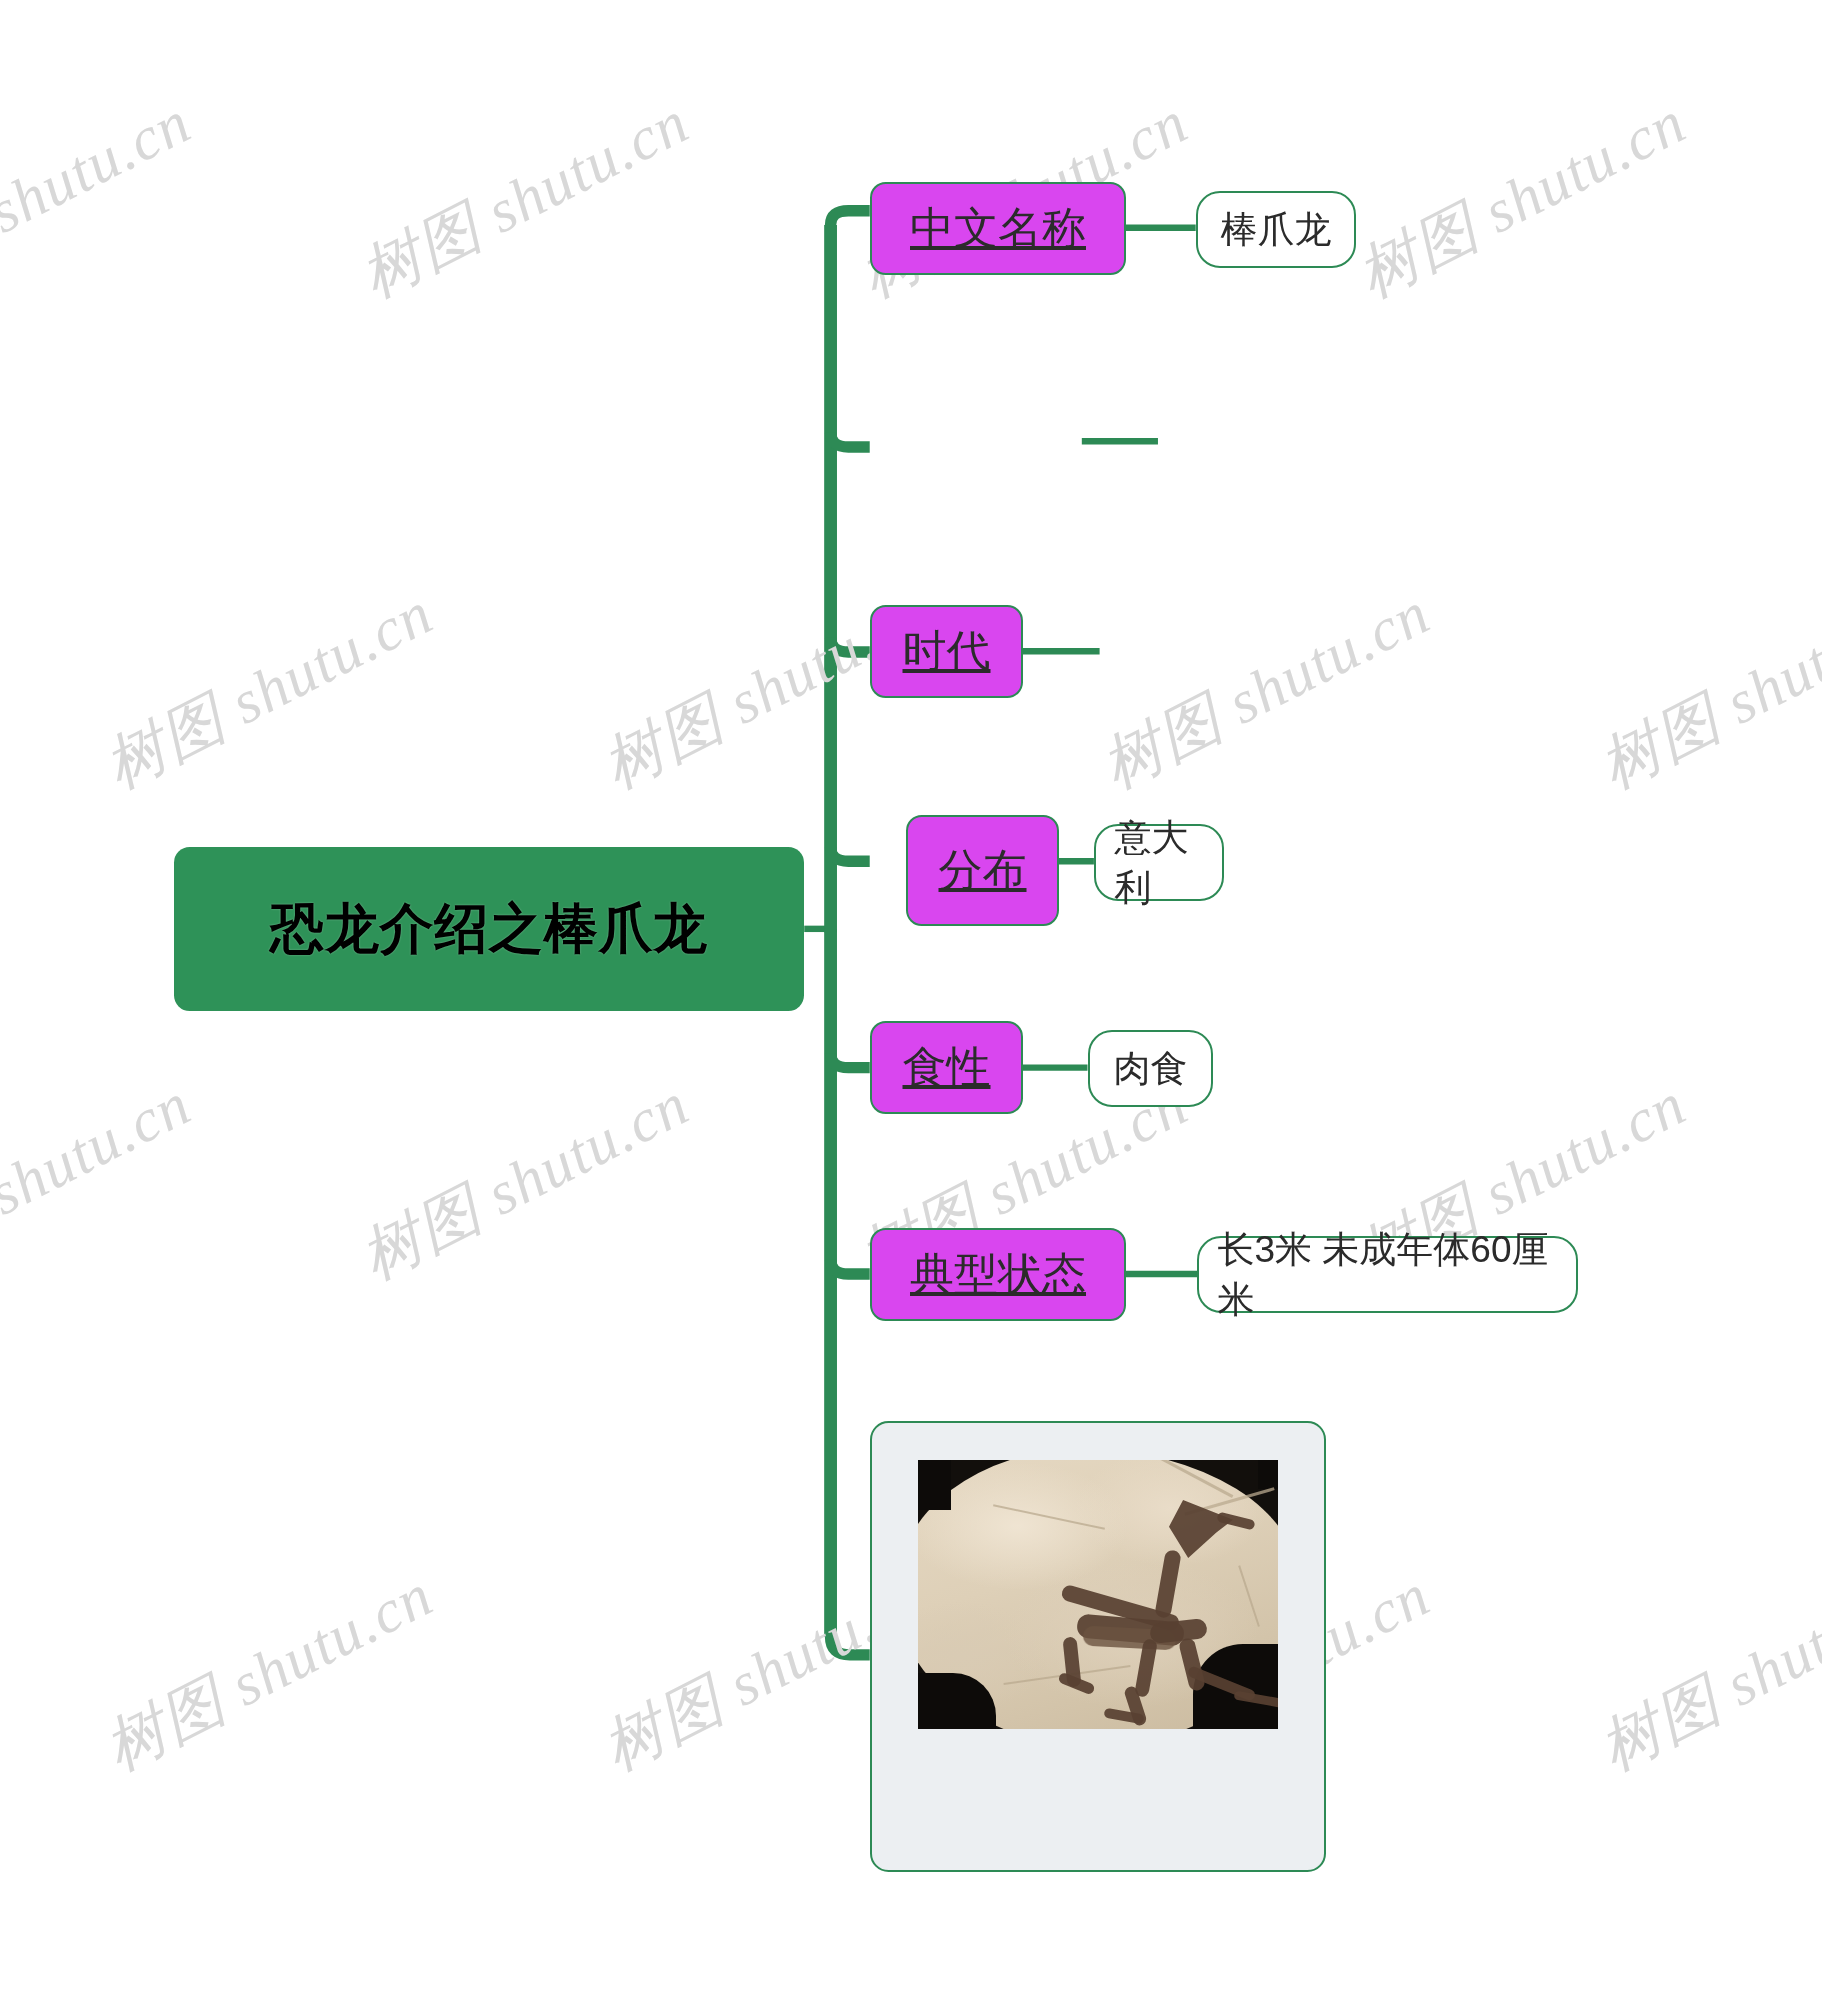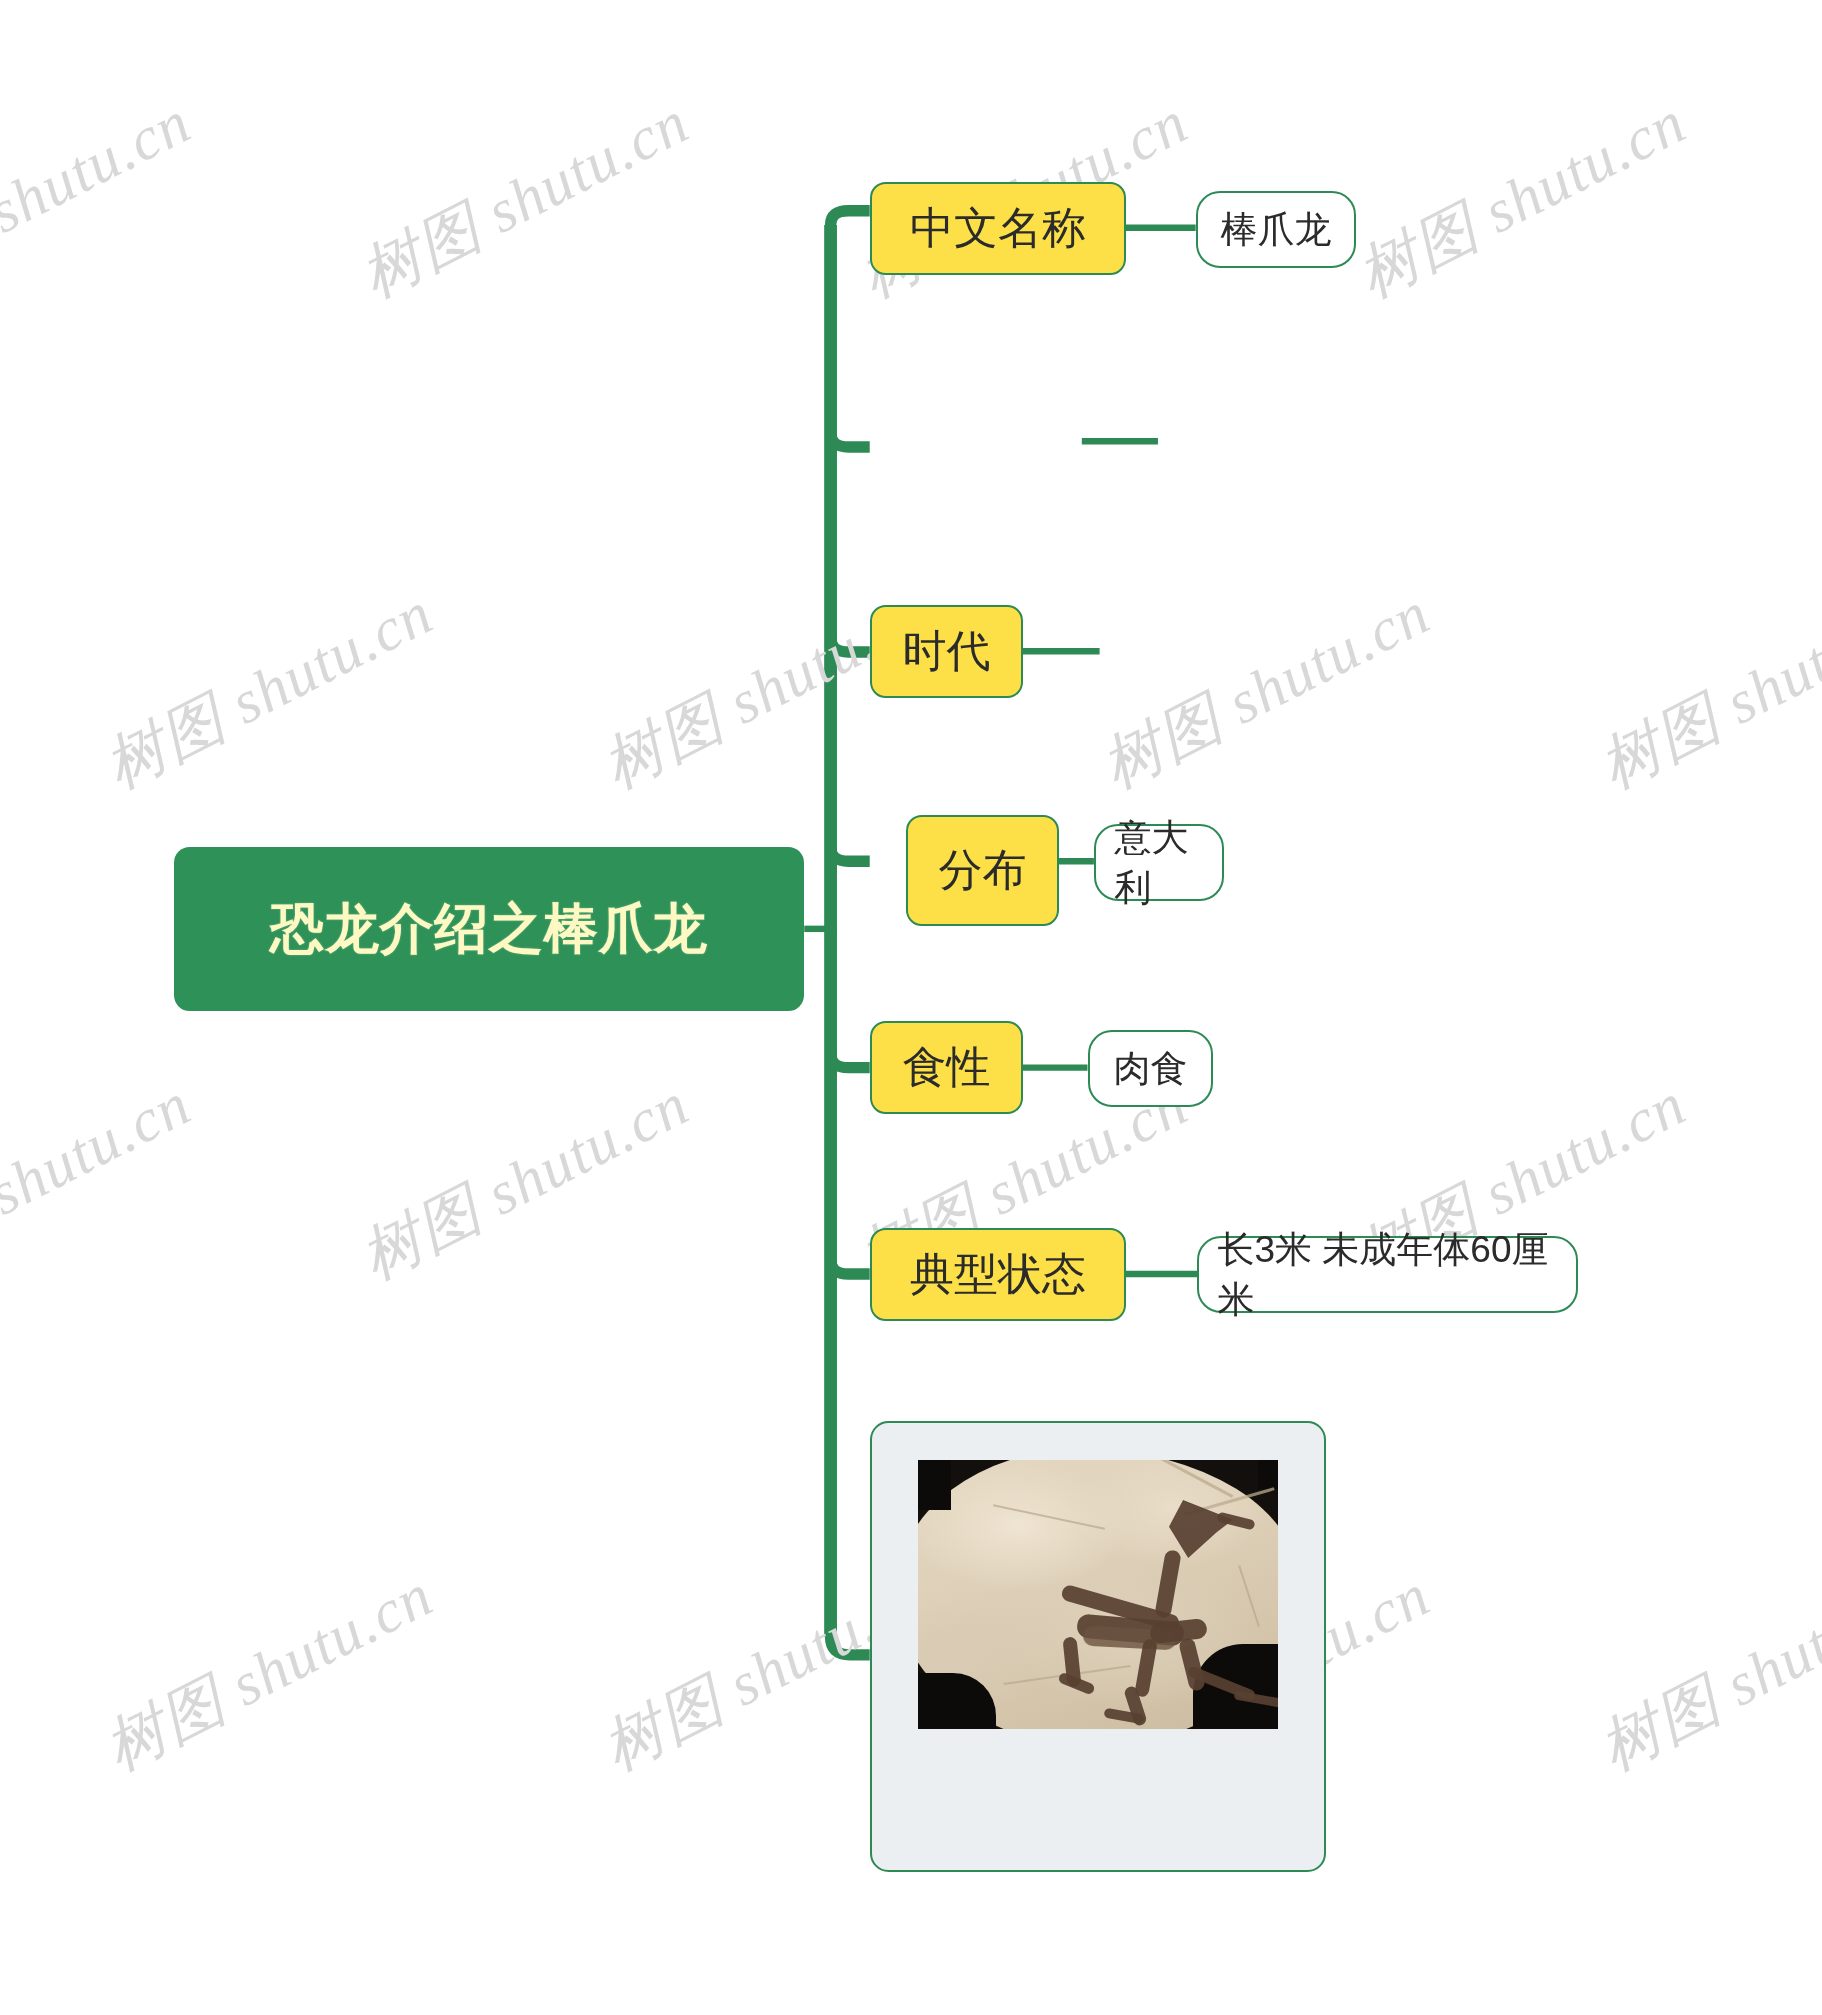--- a/index.html
+++ b/index.html
@@ -59,36 +59,37 @@
     box-sizing: border-box;
     display: flex;
     align-items: center;
     justify-content: center;
     z-index: 10;
   }
 
   .root-node {
     background: #2e9258;
     border-radius: 15.7px;
-    color: #fef9c3;
+    color: #000000;
     font-size: 54px;
     font-weight: 700;
     letter-spacing: 0.7px;
     text-shadow: 0 0 2.1px rgba(255,255,255,0.35);
     padding: 0 24px;
   }
 
   .branch-node {
-    background: #fde047;
+    background: #d946ef;
     border: 2.8px solid #2d8a55;
     border-radius: 15.7px;
     color: #2b2b2b;
     font-size: 44px;
     font-weight: 500;
     padding: 0 21.4px;
+    text-decoration: underline;
   }
 
   .value-node {
     background: #ffffff;
     border: 2.8px solid #2d8a55;
     border-radius: 24px;
     color: #2b2b2b;
     font-size: 37px;
     font-weight: 400;
     padding: 0 18.5px;

